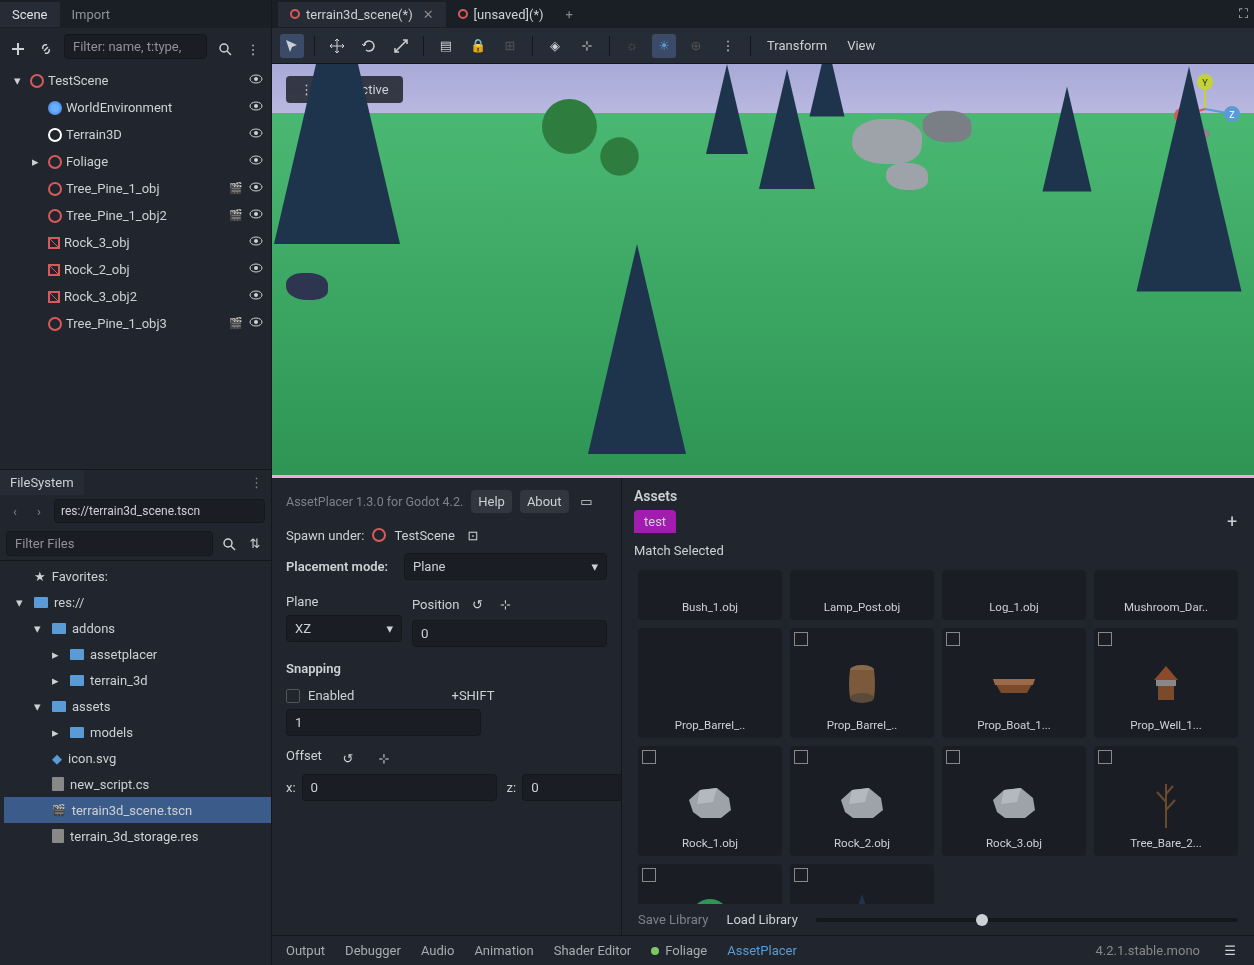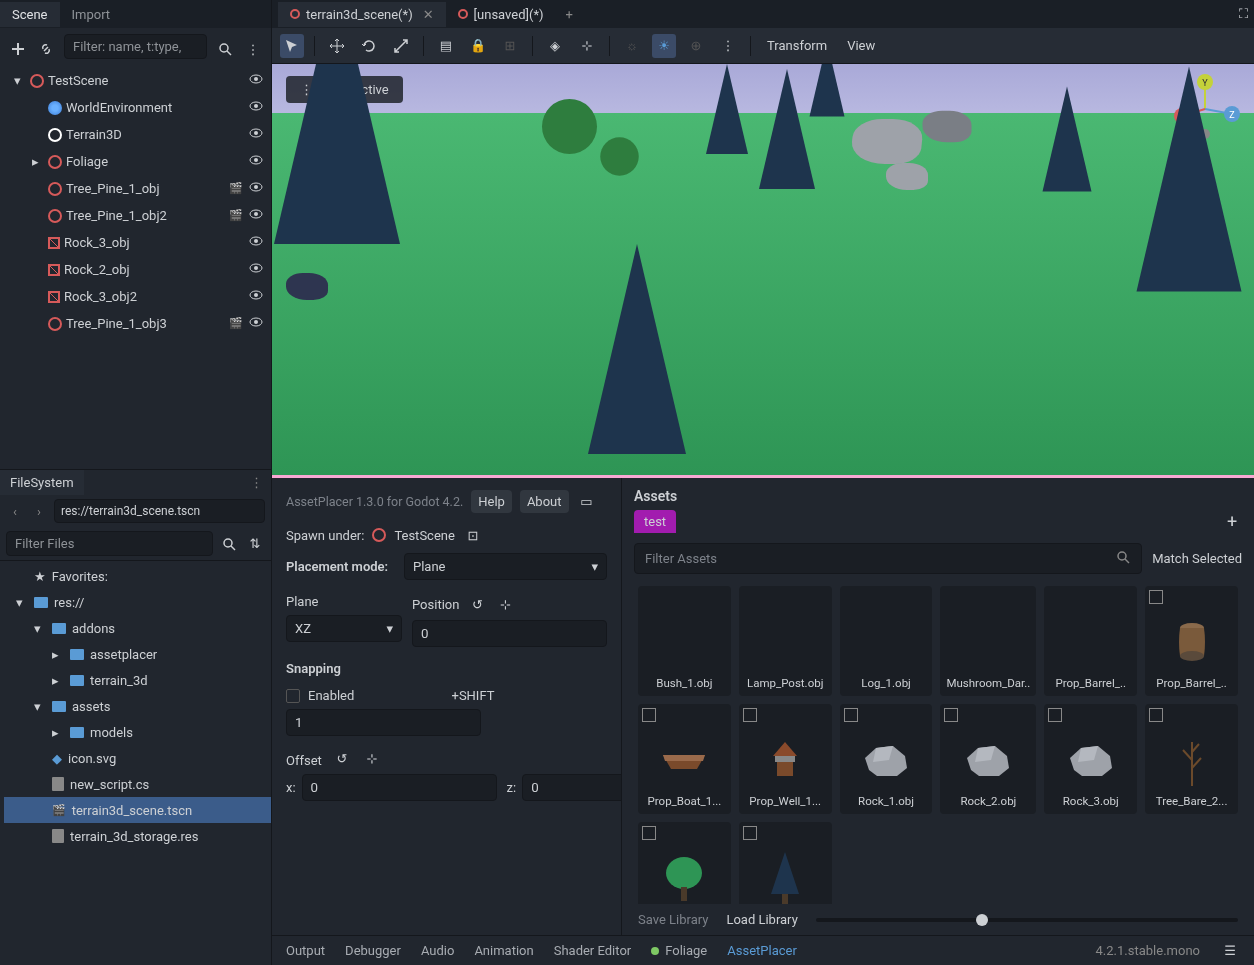--- a/index.html
+++ b/index.html
@@ -68,21 +68,21 @@
 .col { flex:1;}
 .chk { width:14px; height:14px; border:1px solid #555; border-radius:2px; display:inline-block;}
 
 .bright { flex:1; display:flex; flex-direction:column; padding:10px 12px 8px 12px;}
 .assets-h { display:flex; align-items:center; justify-content:space-between;}
 .assets-title { font-weight:600; font-size:14px;}
 .asset-tabs { display:flex; gap:4px; margin:6px 0;}
 .atab { padding:4px 10px; background:#a21caf; border-radius:4px 4px 0 0; cursor:pointer;}
 .asset-filter { display:flex; align-items:center; gap:10px; margin:4px 0 8px 0;}
 .asset-filter .search { flex:1; background:#1a1e24; border:1px solid #14171c; border-radius:4px; padding:5px 10px; display:flex; justify-content:space-between; align-items:center;}
-.asset-grid { flex:1; display:grid; grid-template-columns:repeat(6,1fr); gap:8px; overflow:auto; padding:4px;}
+.asset-grid { flex:1; display:grid; grid-template-columns:repeat(4,1fr); gap:8px; overflow:auto; padding:4px;}
 .asset-cell { background:#1a1e24; border-radius:4px; display:flex; flex-direction:column; align-items:center; justify-content:flex-end; padding:6px; min-height:110px; position:relative; cursor:pointer;}
 .asset-cell .thumb { width:56px; height:56px; display:flex; align-items:center; justify-content:center; margin-bottom:6px;}
 .asset-cell .badge { position:absolute; top:4px; left:4px; width:14px; height:14px; border:1px solid #888;}
 .asset-cell .lbl { font-size:11.5px; white-space:nowrap; overflow:hidden; text-overflow:ellipsis; max-width:100%;}
 .asset-foot { display:flex; align-items:center; gap:18px; padding:8px 4px 0 4px;}
 .slider { flex:1; height:4px; background:#14171c; border-radius:2px; position:relative;}
 .slider .knob { position:absolute; top:-4px; left:38%; width:12px; height:12px; border-radius:50%; background:#cdd0d4;}
 
 
 .status { height:30px; display:flex; align-items:center; gap:20px; padding:0 14px; background:#21262e; border-top:1px solid #14171c; color:#a8acb2;}
@@ -453,21 +453,21 @@
         <div class="cols">
           <div class="col" style="display:flex;align-items:center;gap:8px;padding:6px 0">
             <span class="chk"></span>
             <span>Enabled</span>
           </div>
           <div class="col" style="padding:6px 0"><span>+SHIFT</span></div>
         </div>
         <div class="cols">
           <div class="col"><input class="field-input" value="1" style=""></div>
         </div>
-        <div style="display:flex;align-items:flex-end;gap:10px;margin:12px 0 6px 0">
+        <div style="display:flex;align-items:flex-start;gap:16px;margin:12px 0 6px 0">
           <span>Offset</span>
           <span class="icon-btn">↺</span>
           <span class="icon-btn">⊹</span>
         </div>
         <div class="cols">
           <div class="col" style="display:flex;align-items:center;gap:6px">
             <span>x:</span>
             <input class="field-input" value="0" style="">
           </div>
           <div class="col" style="display:flex;align-items:center;gap:6px">
@@ -481,27 +481,20 @@
         <div class="assets-h">
           <span class="assets-title">Assets</span>
         </div>
         <div style="display:flex;align-items:center;justify-content:space-between">
           <div class="asset-tabs">
             <div class="atab">test</div>
           </div>
           <span class="icon-btn" style="font-size:18px">+</span>
         </div>
         <div class="asset-filter">
-          <div class="search">
-            <span style="color:#7d828a">Filter Assets</span>
-            <span><svg class="sicon" viewBox="0 0 16 16">
-                  <circle cx="7" cy="7" r="4" stroke="#888" fill="none" stroke-width="1.5"></circle>
-                  <path d="M10 10l4 4" stroke="#888" stroke-width="1.5"></path>
-                </svg></span>
-          </div>
           <span>Match Selected</span>
         </div>
         <div class="asset-grid" id="asset-grid">
             <div class="asset-cell" style="min-height: 50px;">
               <div class="lbl">Bush_1.obj</div>
             </div>
             <div class="asset-cell" style="min-height: 50px;">
               <div class="lbl">Lamp_Post.obj</div>
             </div>
             <div class="asset-cell" style="min-height: 50px;">

